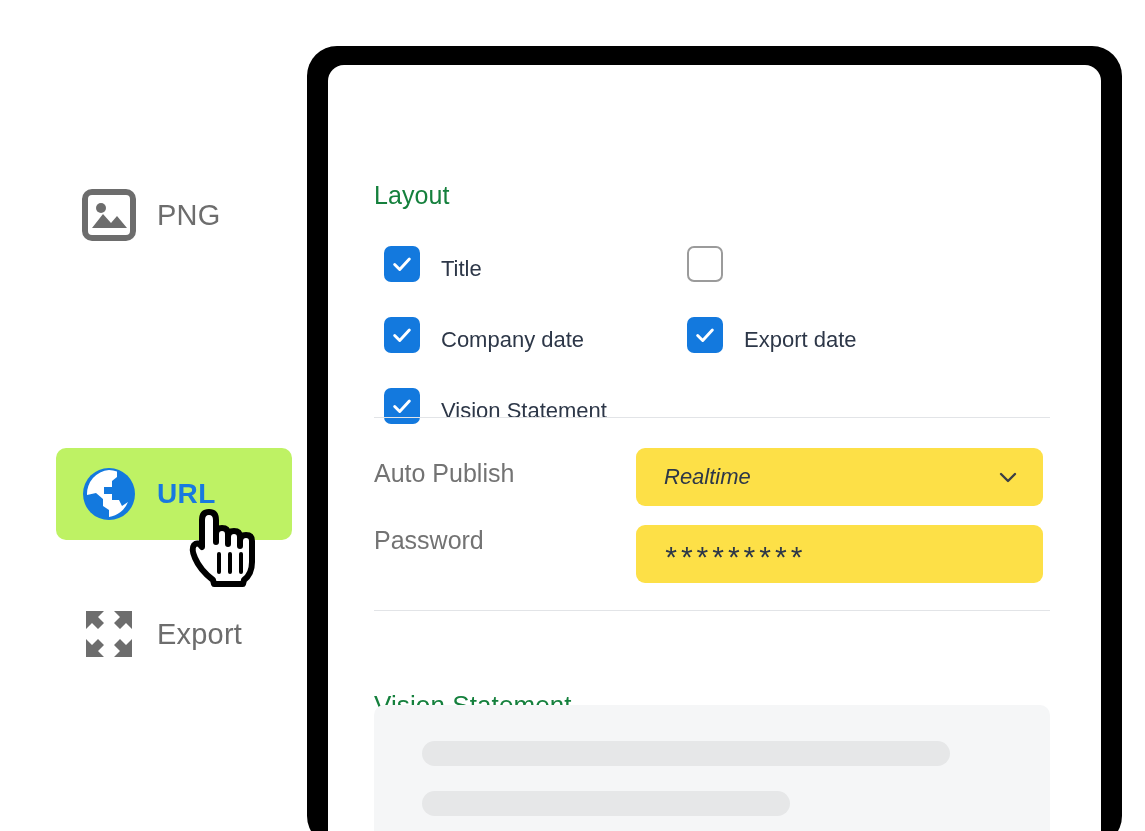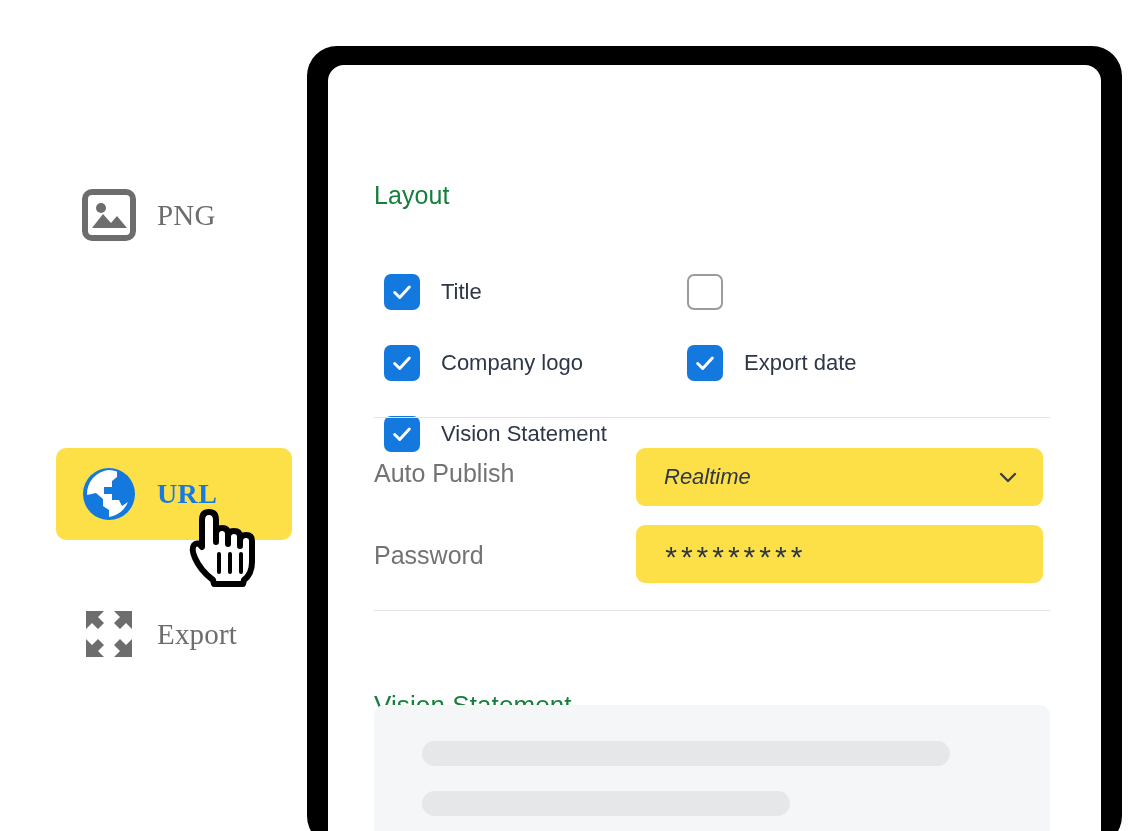--- a/index.html
+++ b/index.html
@@ -27,24 +27,23 @@
   .option-row {
     position: absolute;
     left: 56px;
     width: 236px;
     height: 92px;
     display: flex;
     align-items: center;
     border-radius: 10px;
     box-sizing: border-box;
     padding-left: 24px;
-    font-family: Liberation Serif, serif;
   }
   .option-row.selected {
-    background: #fde047;
+    background: #bef264;
   }
   .option-icon {
     width: 58px;
     height: 58px;
     flex: 0 0 58px;
     display: flex;
     align-items: center;
     justify-content: center;
   }
   .option-label {
@@ -112,22 +111,21 @@
     font-weight: normal;
     letter-spacing: .1px;
   }
   #layout-title { left: 46px; top: 116px; }
   #vision-title { left: 46px; top: 625px; font-size: 26px; }
 
   
   .check-item {
     position: absolute;
     display: flex;
-    align-items: center;
-    margin-top: 28px;
+    align-items: flex-end;
   }
   .checkbox {
     width: 36px;
     height: 36px;
     border-radius: 7px;
     box-sizing: border-box;
     flex: 0 0 36px;
     display: flex;
     align-items: center;
     justify-content: center;
@@ -170,21 +168,21 @@
   #sep-2 { top: 545px; }
 
   
   .form-label {
     position: absolute;
     left: 46px;
     font-size: 25px;
     color: #737373;
   }
   #label-auto-publish { top: 394px; }
-  #label-password     { top: 476px; }
+  #label-password     { top: 461px; }
 
   .form-control {
     position: absolute;
     left: 308px;
     width: 407px;
     height: 58px;
     background: #fde047;
     border-radius: 9px;
     display: flex;
     align-items: center;
@@ -299,21 +297,21 @@
         </span>
         <span class="check-label">Title</span>
       </div>
 
       <div class="check-item" id="chk-company-logo">
         <span class="checkbox on">
           <svg class="tick" viewBox="0 0 24 24">
             <path d="M4 12.5 L9.5 18 L20 6.5" fill="none" stroke="#ffffff" stroke-width="3.2" stroke-linecap="round" stroke-linejoin="round"></path>
           </svg>
         </span>
-        <span class="check-label">Company logo</span>
+        <span class="check-label">Company date</span>
       </div>
 
       <div class="check-item" id="chk-vision">
         <span class="checkbox on">
           <svg class="tick" viewBox="0 0 24 24">
             <path d="M4 12.5 L9.5 18 L20 6.5" fill="none" stroke="#ffffff" stroke-width="3.2" stroke-linecap="round" stroke-linejoin="round"></path>
           </svg>
         </span>
         <span class="check-label">Vision Statement</span>
       </div>

